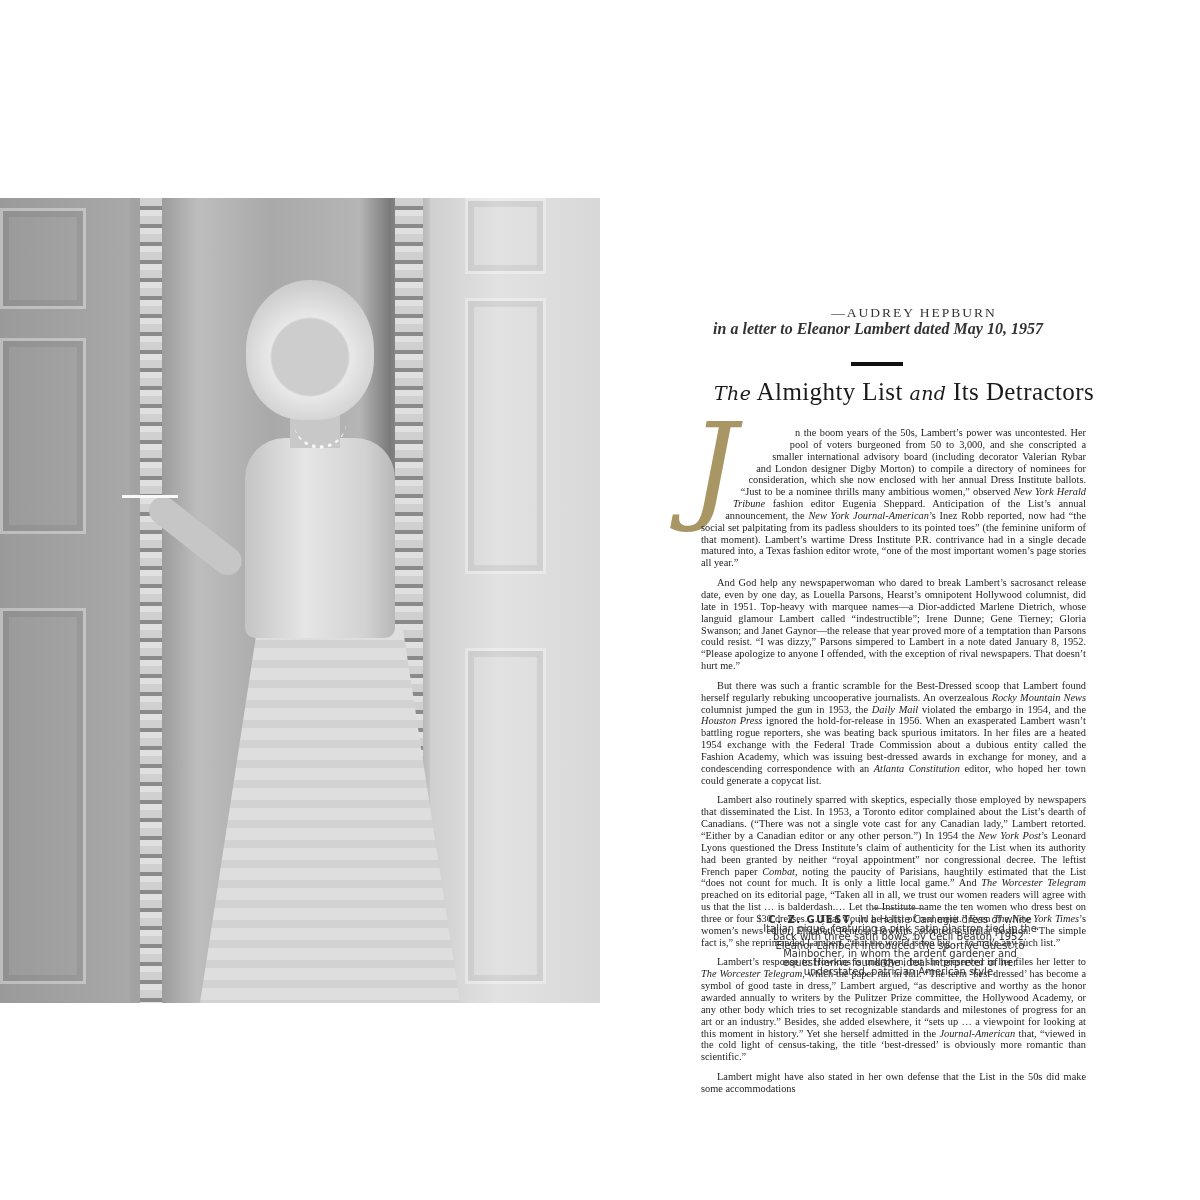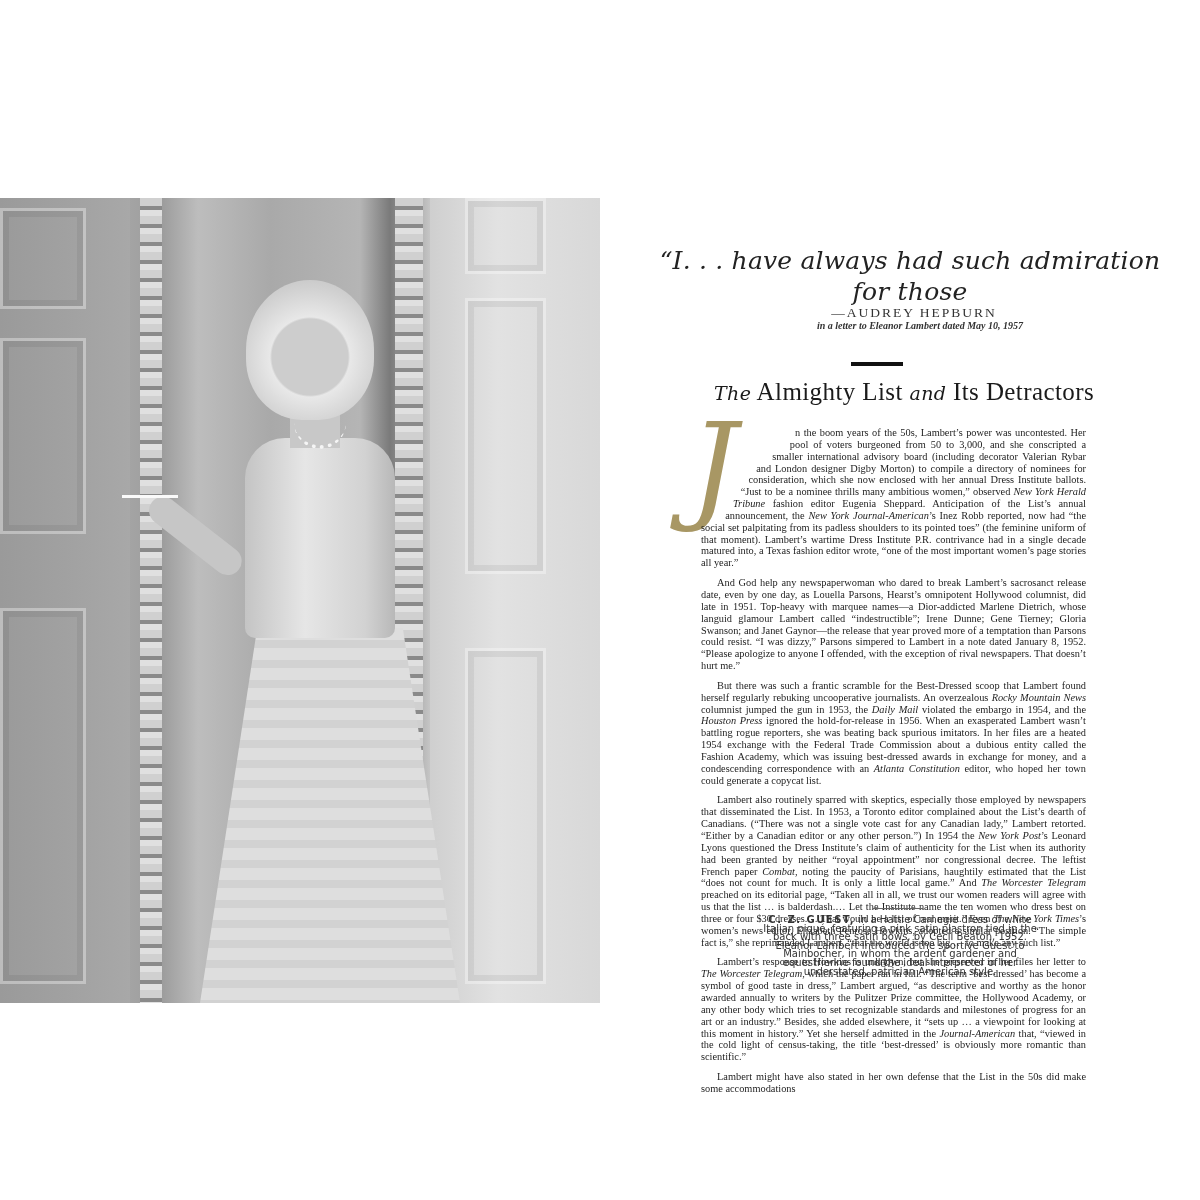--- a/index.html
+++ b/index.html
@@ -19,21 +19,21 @@
   .pearls { position:absolute; left:294px; top:225px; width:52px; height:22px; border-radius:0 0 40px 40px; border-bottom:4px dotted #f5f5f5; }
   .figure-body { position:absolute; left:245px; top:240px; width:150px; height:200px; border-radius:40px 40px 10px 10px; background:linear-gradient(90deg,#c4c4c4,#e6e6e6 40%,#d2d2d2 80%,#b8b8b8); }
   .figure-skirt { position:absolute; left:200px; top:430px; width:260px; height:375px; clip-path:polygon(22% 0,78% 0,100% 100%,0 100%); background:repeating-linear-gradient(180deg,#dedede 0 12px,#d2d2d2 12px 20px); }
   .figure-arm { position:absolute; left:152px; top:290px; width:110px; height:28px; border-radius:14px; transform:rotate(38deg); transform-origin:left center; background:#c6c6c6; }
   .cigarette { position:absolute; left:122px; top:297px; width:56px; height:3px; background:#fafafa; }
 
   
   .quote { position:absolute; left:640px; top:245px; width:540px; text-align:center;
     font-family:"DejaVu Serif", serif; font-style:italic; font-size:25px; line-height:31px; color:#222; letter-spacing:0.2px; }
   .attribution { position:absolute; left:644px; top:305px; width:540px; text-align:center; font-size:13.5px; letter-spacing:2px; color:#333; }
-  .attribution-sub { position:absolute; left:650px; top:320px; width:540px; text-align:center; font-size:10px; font-style:italic; font-weight:bold; color:#333; }
+  .attribution-sub { position:absolute; left:608px; top:320px; width:540px; text-align:center; font-size:16px; font-style:italic; font-weight:bold; color:#333; }
   .rule { position:absolute; left:851px; top:362px; width:52px; height:4px; background:#111; }
 
   .heading { position:absolute; left:620px; top:374px; width:560px; text-align:center; font-size:25px; color:#1a1a1a; letter-spacing:0.4px; }
   .heading .script { font-family:"DejaVu Serif", serif; font-style:italic; font-size:19px; }
 
   .dropcap { position:absolute; left:690px; top:416px; width:110px; height:100px;
     font-family:"DejaVu Serif", serif; font-style:italic; font-size:118px; line-height:100px; color:#a89764; }
 
   .body-text { position:absolute; left:693px; top:419px; width:401px; font-size:10.35px; line-height:11.85px; text-align:justify; color:#1d1d1d; }
   .body-text p { margin:8px; text-indent:16px; }
@@ -65,21 +65,20 @@
   <div class="figure-skirt"></div>
   <div class="figure-body"></div>
   <div class="figure-neck"></div>
   <div class="figure-head"></div>
   <div class="pearls"></div>
   <div class="figure-arm"></div>
   <div class="cigarette"></div>
 </div>
 
 <div class="quote">
-  <div>“I. . . have always had such admiration for those</div>
 </div>
 <div class="attribution">—AUDREY HEPBURN</div>
 <div class="attribution-sub">in a letter to Eleanor Lambert dated May 10, 1957</div>
 
 <div class="rule"></div>
 
 <h1 class="heading" style="margin:4px;font-weight:normal;">
   <span class="script">The</span><span> Almighty List </span><span class="script">and</span><span> Its Detractors</span>
 </h1>
 

